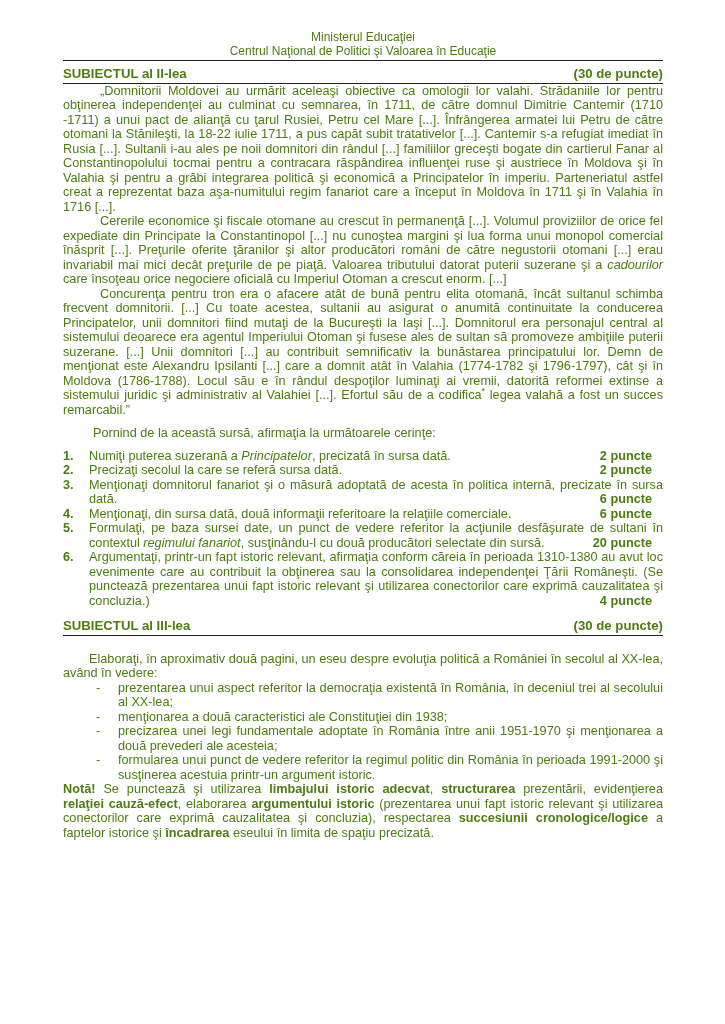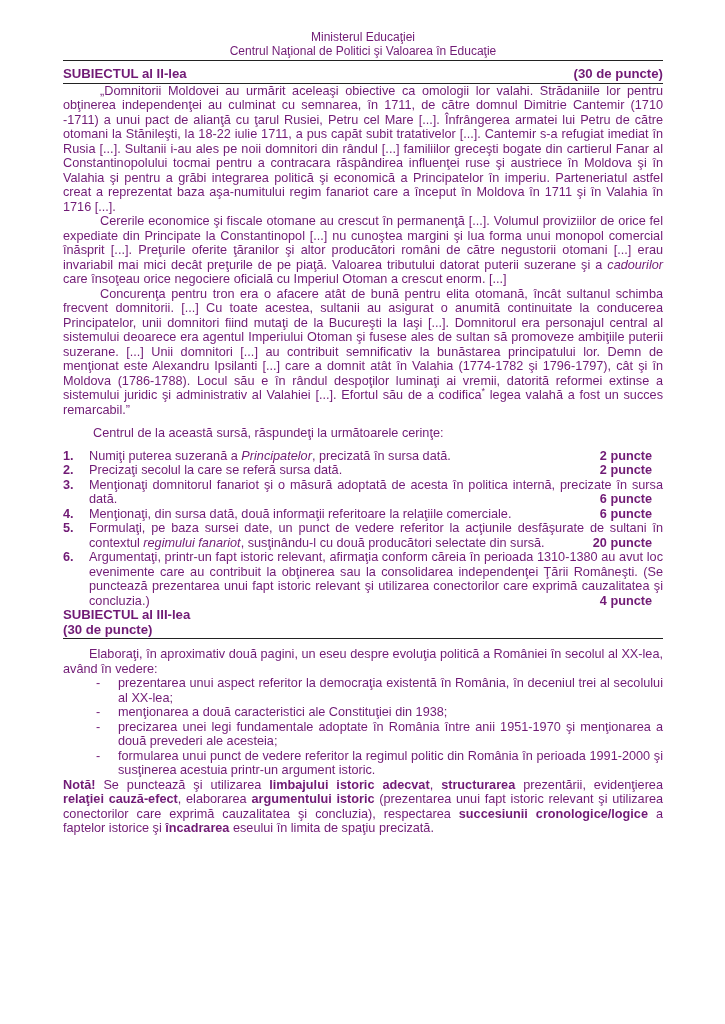--- a/index.html
+++ b/index.html
@@ -1,44 +1,44 @@
 <!DOCTYPE html>
 <html><head>
 <meta charset="utf-8">
 <style>
   html,body { margin:0; padding:0; background:#ffffff; }
   .page {
     width:725px; height:956px; position:relative; box-sizing:border-box;
-    background:#ffffff; color:#701a75;
+    background:#ffffff; color:#4d7c0f;
     font-family:"Liberation Sans", sans-serif;
     font-size:12.7px; line-height:14.5px;
     padding:30px 62px 2px 63px;
     overflow:hidden;
   }
   .doc-header { text-align:center; font-size:12px; line-height:14px; }
   .rule { border-bottom:1.5px solid #222; margin-top:2px; }
   .subject-header {
-    display:flex; justify-content:space-between; align-items:flex-start;
+    display:flex; justify-content:space-between; align-items:center;
     font-weight:bold; font-size:13.2px;
     border-bottom:1.4px solid #222; padding-bottom:1px;
   }
   .subject2-header { margin-top:6px; }
-  .subject3-header { margin-top:0;flex-direction:column; }
+  .subject3-header { margin-top:11px; }
   p { margin:0; }
   .intro { margin-top:3px; text-indent:37px; }
   .src { text-align:justify; text-indent:37px; }
   .footnote { font-size:11.2px; line-height:13.5px; margin-top:6px; }
   .source-line { font-size:11.2px; line-height:13.5px; text-align:right; }
   .prompt { margin-top:9px; text-indent:30px; }
   .items { margin-top:8px; }
   .item { display:flex; }
   .item-num { font-weight:bold; width:26px; flex-shrink:0; }
   .item-body { flex:1; text-align:justify; position:relative; }
   .points { position:absolute; right:11px; bottom:0; font-weight:bold; white-space:nowrap; background:#fff; }
-  .s3-intro { margin-top:8px; text-align:justify; text-indent:26px; }
+  .s3-intro { margin-top:16px; text-align:justify; text-indent:26px; }
   .dash-item { display:flex; }
   .dash { width:22px; margin-left:33px; flex-shrink:0; }
   .dash-body { flex:1; text-align:justify; }
   .nota { text-align:justify; }
   .b { font-weight:bold; }
   sup.star { font-size:9px; line-height:0; }
   .footer {
     position:absolute; left:62px; right:62px; top:963px;
     border-top:1.5px solid #222; font-size:11.5px; line-height:13px; padding-top:3px;
   }
@@ -63,21 +63,21 @@
 
 
   <p class="src">„Domnitorii Moldovei au urmărit aceleaşi obiective ca omologii lor valahi. Strădaniile lor pentru obţinerea independenţei au culminat cu semnarea, în 1711, de către domnul Dimitrie Cantemir (1710 -1711) a unui pact de alianţă cu ţarul Rusiei, Petru cel Mare [...]. Înfrângerea armatei lui Petru de către otomani la Stănileşti, la 18-22 iulie 1711, a pus capăt subit tratativelor [...]. Cantemir s-a refugiat imediat în Rusia [...]. Sultanii i-au ales pe noii domnitori din rândul [...] familiilor greceşti bogate din cartierul Fanar al Constantinopolului tocmai pentru a contracara răspândirea influenţei ruse şi austriece în Moldova şi în Valahia şi pentru a grăbi integrarea politică şi economică a Principatelor în imperiu. Parteneriatul astfel creat a reprezentat baza aşa-numitului regim fanariot care a început în Moldova în 1711 şi în Valahia în 1716 [...].</p>
 
   <p class="src"><span>Cererile economice şi fiscale otomane au crescut în permanenţă [...]. Volumul proviziilor de orice fel expediate din Principate la Constantinopol [...] nu cunoştea margini şi lua forma unui monopol comercial înăsprit [...]. Preţurile oferite ţăranilor şi altor producători români de către negustorii otomani [...] erau invariabil mai mici decât preţurile de pe piaţă. Valoarea tributului datorat puterii suzerane şi a </span><i>cadourilor</i><span> care însoţeau orice negociere oficială cu Imperiul Otoman a crescut enorm. [...]</span></p>
 
   <p class="src"><span>Concurenţa pentru tron era o afacere atât de bună pentru elita otomană, încât sultanul schimba frecvent domnitorii. [...] Cu toate acestea, sultanii au asigurat o anumită continuitate la conducerea Principatelor, unii domnitori fiind mutaţi de la Bucureşti la Iaşi [...]. Domnitorul era personajul central al sistemului deoarece era agentul Imperiului Otoman şi fusese ales de sultan să promoveze ambiţiile puterii suzerane. [...] Unii domnitori [...] au contribuit semnificativ la bunăstarea principatului lor. Demn de menţionat este Alexandru Ipsilanti [...] care a domnit atât în Valahia (1774-1782 şi 1796-1797), cât şi în Moldova (1786-1788). Locul său e în rândul despoţilor luminaţi ai vremii, datorită reformei extinse a sistemului juridic şi administrativ al Valahiei [...]. Efortul său de a codifica</span><sup class="star">*</sup><span> legea valahă a fost un succes remarcabil.”</span></p>
 
 
 
-  <p class="prompt">Centrul de la această sursă, răspundeţi la următoarele cerinţe:</p>
+  <p class="prompt">Pornind de la această sursă, afirmaţia la următoarele cerinţe:</p>
 
   <div class="items">
     <div class="item">
       <span class="item-num">1.</span>
       <div class="item-body"><span>Numiţi puterea suzerană a </span><i>Principatelor</i><span>, precizată în sursa dată.</span><span class="points">2 puncte</span></div>
     </div>
     <div class="item">
       <span class="item-num">2.</span>
       <div class="item-body"><span>Precizaţi secolul la care se referă sursa dată.</span><span class="points">2 puncte</span></div>
     </div>

